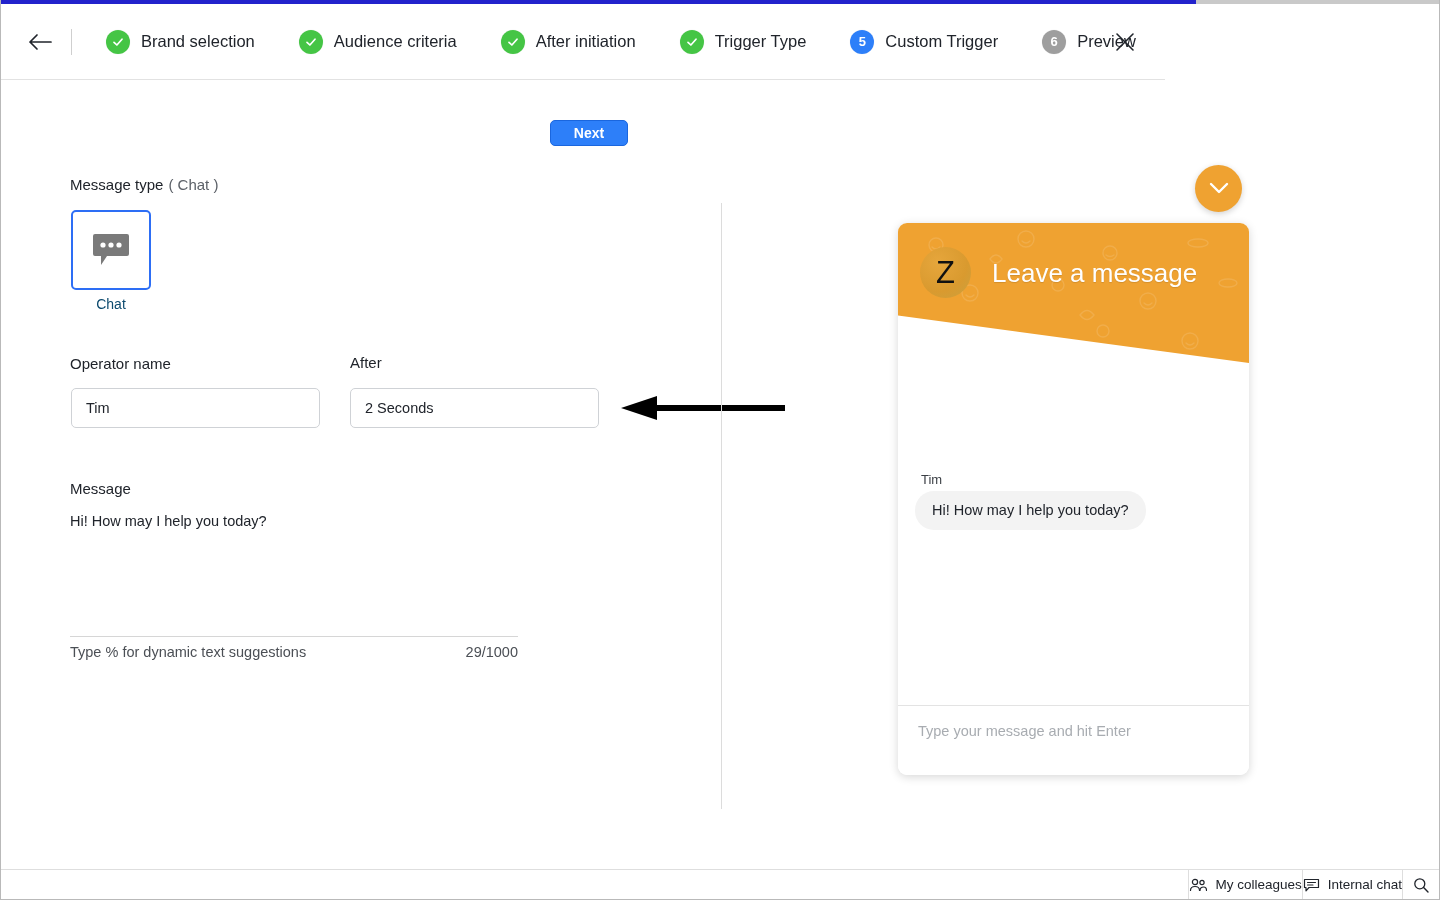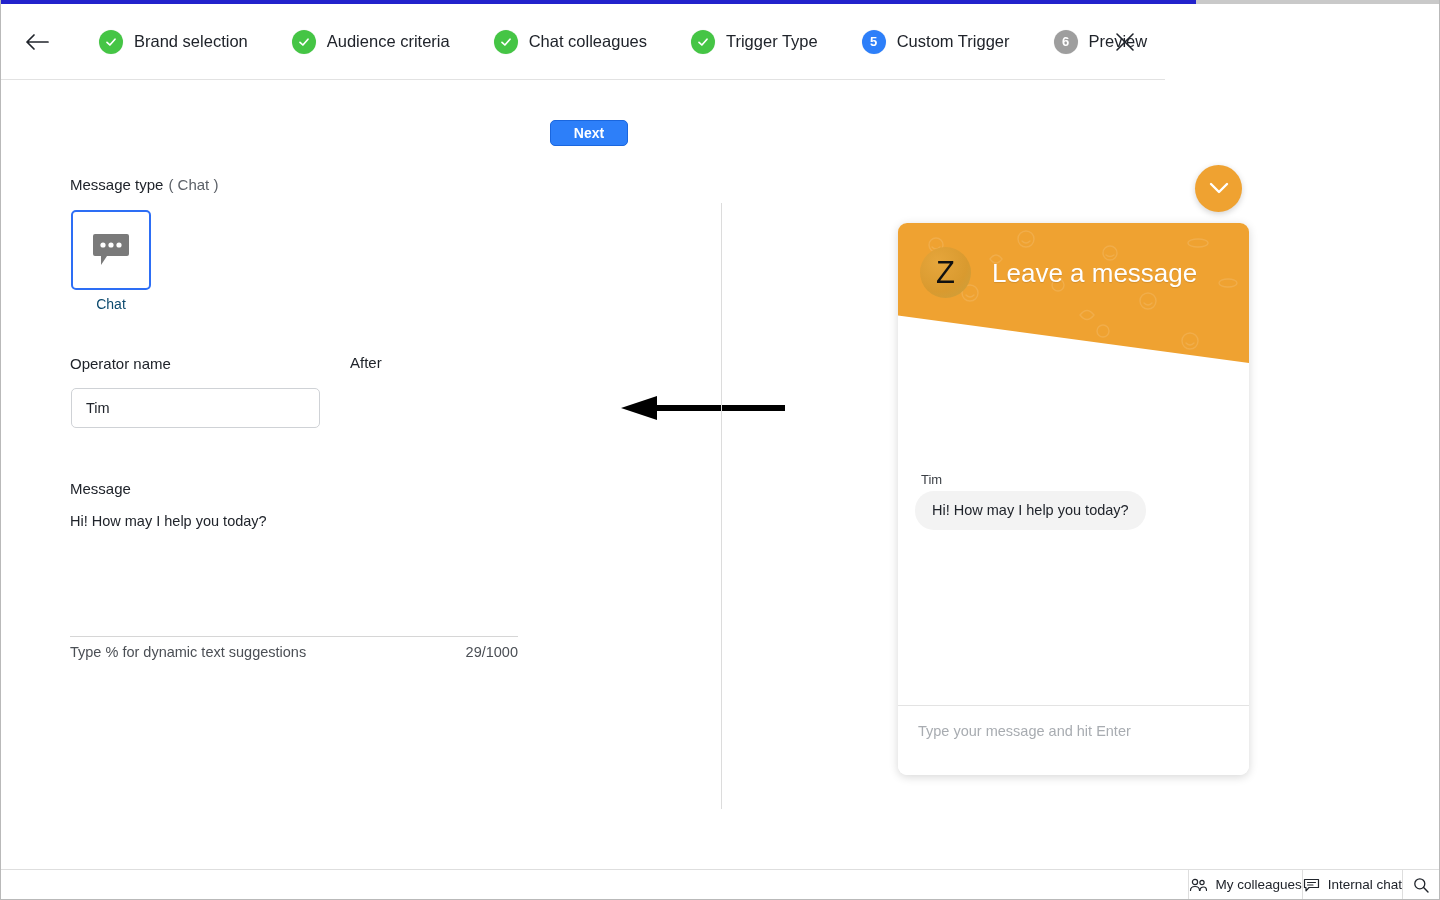--- a/index.html
+++ b/index.html
@@ -291,21 +291,21 @@
             </svg>
           </div>
           <div class="step-label">Audience criteria</div>
         </div>
         <div class="step">
           <div class="badge done">
             <svg width="14" height="14" viewBox="0 0 14 14" aria-hidden="true">
               <path d="M3 7.3 L5.9 10 L11 4.2" fill="none" stroke="#ffffff" stroke-width="1.7" stroke-linecap="round" stroke-linejoin="round"></path>
             </svg>
           </div>
-          <div class="step-label">Chat colleagues</div>
+          <div class="step-label">After initiation</div>
         </div>
         <div class="step">
           <div class="badge done">
             <svg width="14" height="14" viewBox="0 0 14 14" aria-hidden="true">
               <path d="M3 7.3 L5.9 10 L11 4.2" fill="none" stroke="#ffffff" stroke-width="1.7" stroke-linecap="round" stroke-linejoin="round"></path>
             </svg>
           </div>
           <div class="step-label">Trigger Type</div>
         </div>
         <div class="step">
@@ -339,20 +339,21 @@
       <circle cx="19" cy="13" r="2.6" fill="#ffffff"></circle>
       <circle cx="27" cy="13" r="2.6" fill="#ffffff"></circle>
     </svg>
   </div>
   <div class="type-caption">Chat</div>
 
   <div class="fld-label" style="left:69px; top:355px;">Operator name</div>
   <div class="fld-input" style="left:70px; top:388px; width:249px;">Tim</div>
 
   <div class="fld-label" style="left:349px; top:354px;">After</div>
+  <div class="fld-input" style="left:349px; top:388px; width:249px;">2 Seconds</div>
 
   <div class="arrow-ann">
     <svg width="164" height="24" viewBox="0 0 164 24" aria-hidden="true">
       <path d="M0 12 L36 0 L36 24 Z" fill="#000000"></path>
       <rect x="34" y="9" width="130" height="6" fill="#000000"></rect>
     </svg>
   </div>
 
   <div class="msg-label">Message</div>
   <div class="msg-body">Hi! How may I help you today?</div>

